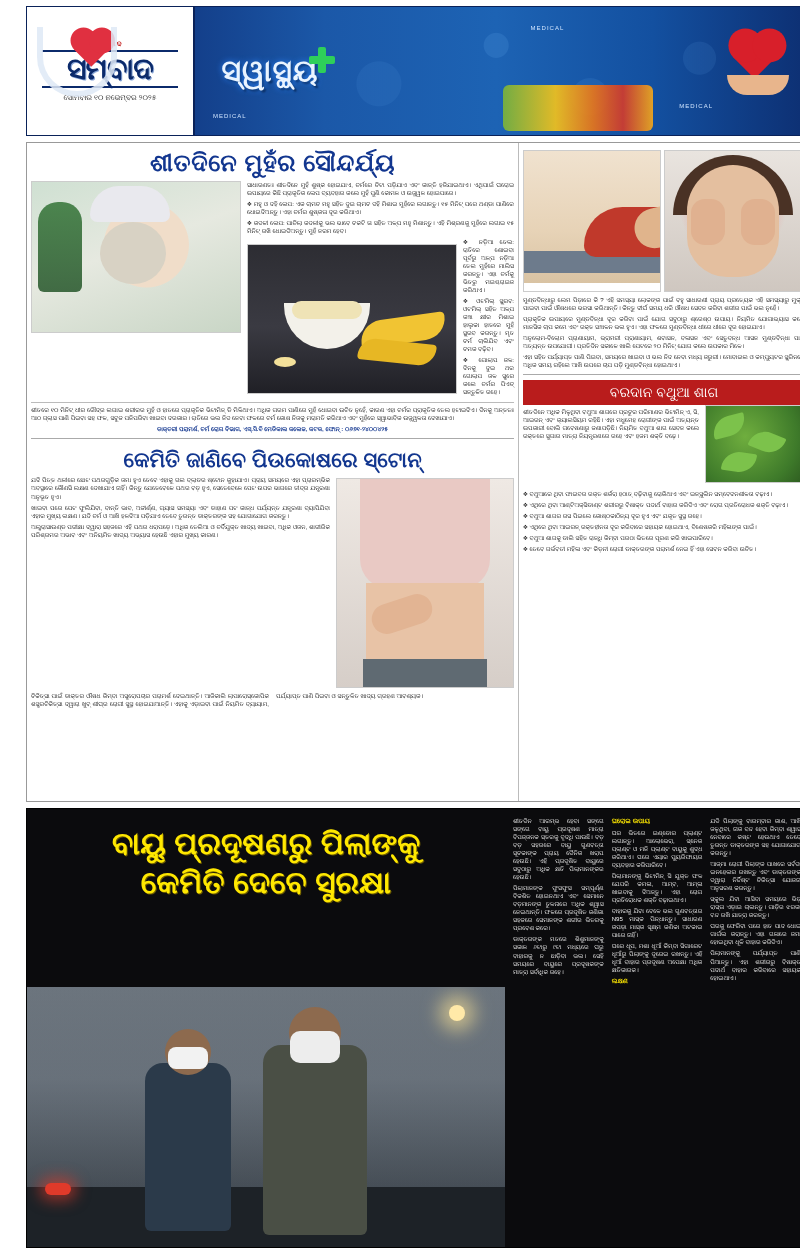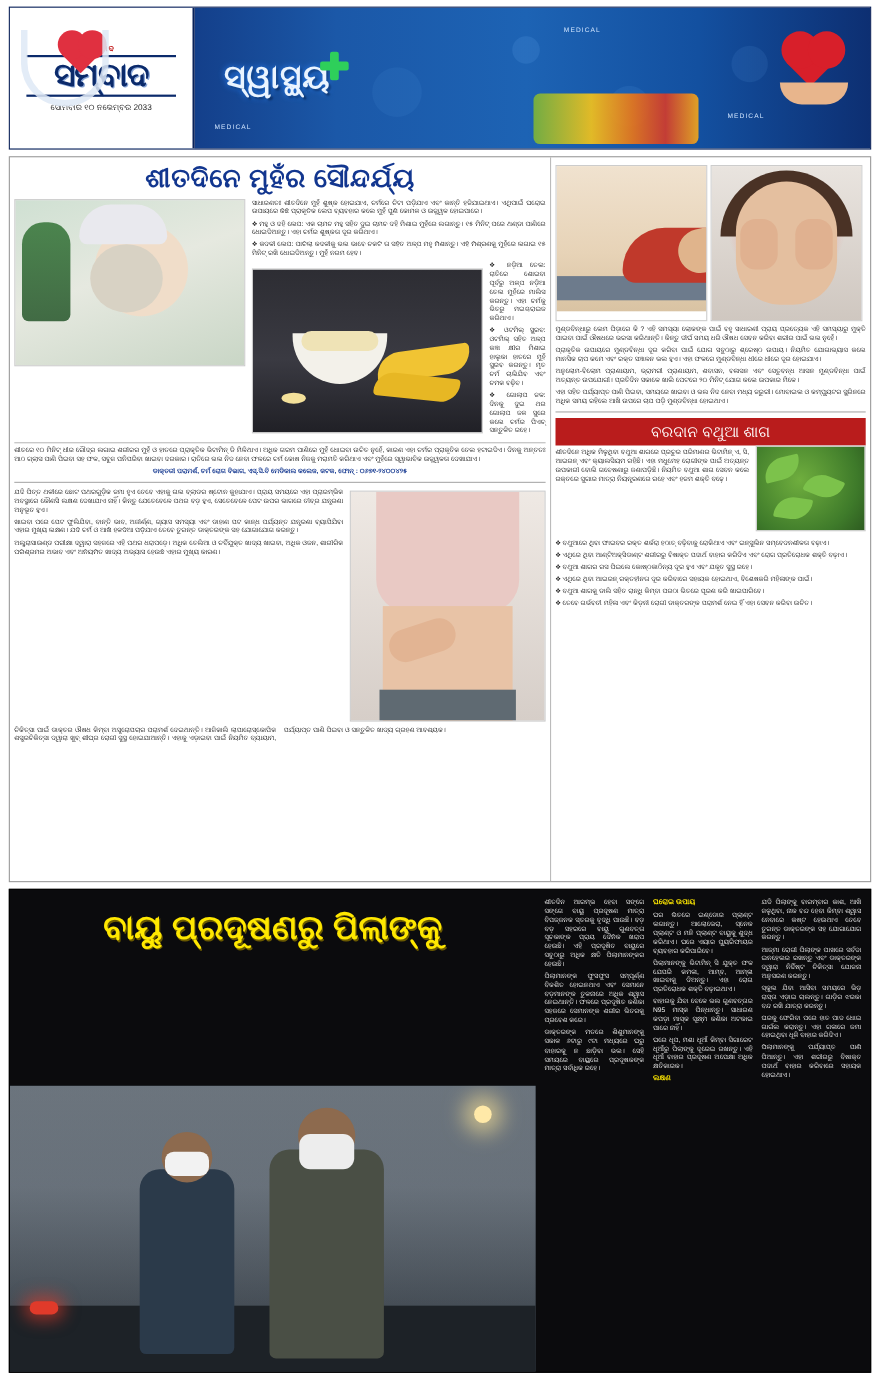--- a/index.html
+++ b/index.html
@@ -5,21 +5,21 @@
   * { box-sizing: border-box; }
   html, body { margin:0; padding:0; }
   body {
     width: 800px; height: 1259px;
     background: #ffffff;
     font-family: "Liberation Sans", sans-serif;
     color: #111;
     overflow: hidden;
     position: relative;
   }
-  .page { position: relative; width: 800px; height: 1259px; padding: 6px 8px; }
+  .page { position: relative; width: 800px; height: 1259px; padding: 6px 26px; }
 
   
   .masthead {
     position: relative; height: 130px; width: 784px;
     background: linear-gradient(90deg,#0a2a6b 0%, #123a84 18%, #1b58a8 38%, #1d63b4 60%, #1350a0 80%, #0d2f72 100%);
     border: 1px solid #0a2259;
     overflow: hidden;
     display: flex; align-items: stretch;
   }
   .hex-bg { position:absolute; inset:0; opacity:0.55;
@@ -194,21 +194,21 @@
 <div class="page">
 
   <div class="masthead">
     <div class="hex-bg"></div>
 
     <div class="mh-logo">
       <div class="mh-logo-top">ସମ୍ବାଦ</div>
       <div class="mh-logo-rule"></div>
       <div class="mh-logo-main">ସମ୍ବାଦ</div>
       <div class="mh-logo-rule"></div>
-      <div class="mh-logo-date">ସୋମବାର ୧୦ ନଭେମ୍ବର 2033</div>
+      <div class="mh-logo-date">ସୋମବାର ୧୦ ନଭେମ୍ବର ୨୦୨୫</div>
       <div class="bigheart"></div>
       <div class="stetho"></div>
     </div>
 
     <div class="mh-mid">
       <div class="mh-title">ସ୍ୱାସ୍ଥ୍ୟ</div>
       <div class="mh-cross"></div>
       <div class="mh-medical" style="left:18px;bottom:16px;">MEDICAL</div>
     </div>
 
@@ -257,20 +257,21 @@
         <p>❖ ଗୋଲାପ ଜଳ: ଦିନକୁ ଦୁଇ ଥର ଗୋଲାପ ଜଳ ସ୍ପ୍ରେ କଲେ ଚର୍ମର ପିଏଚ୍ ସନ୍ତୁଳିତ ରହେ।</p>
       </div>
 
       <div style="clear:both"></div>
 
       <div class="caption-box">ଶୀତରେ ୧୦ ମିନିଟ୍ ଧୀର ରୌଦ୍ର ଲଗାଇ ଶରୀରର ମୁହଁ ଓ ହାତରେ ପ୍ରାକୃତିକ ଭିଟାମିନ୍ ଡି ମିଳିଥାଏ। ଅଧିକ ଗରମ ପାଣିରେ ମୁହଁ ଧୋଇବା ଉଚିତ ନୁହେଁ, କାରଣ ଏହା ଚର୍ମର ପ୍ରାକୃତିକ ତେଲ ହଟାଇଦିଏ। ଦିନକୁ ଅନ୍ତତଃ ଆଠ ଗ୍ଲାସ ପାଣି ପିଇବା ସହ ଫଳ, ସବୁଜ ପନିପରିବା ଖାଇବା ଦରକାର। ରାତିରେ ଭଲ ନିଦ ନେବା ଫଳରେ ଚର୍ମ କୋଷ ନିଜକୁ ମରାମତି କରିଥାଏ ଏବଂ ମୁହଁରେ ସ୍ୱାଭାବିକ ଉଜ୍ଜ୍ୱଳତା ଦେଖାଯାଏ।</div>
       <div class="byline">ଡାକ୍ତରୀ ପରାମର୍ଶ, ଚର୍ମ ରୋଗ ବିଭାଗ, ଏସ୍‍.ସି.ବି ମେଡିକାଲ କଲେଜ, କଟକ, ଫୋନ୍‍ : ୦୬୭୧-୨୪୦୦୪୨୫</div>
 
       <div class="divider-h"></div>
 
+      <div class="hdr-blue-sm">କେମିତି ଜାଣିବେ ପିଉକୋଷରେ ସ୍ଟୋନ୍</div>
 
       <div class="photo ph-belly">
         <div class="shirt"></div>
         <div class="skin"></div>
         <div class="hand"></div>
         <div class="pant"></div>
       </div>
 
       <div class="body-text">
         <p>ଯଦି ପିତ୍ତ ଥଳୀରେ ଛୋଟ ପଥରଗୁଡ଼ିକ ଜମା ହୁଏ ତେବେ ଏହାକୁ ଗଲ ବ୍ଲାଡର ଷ୍ଟୋନ କୁହାଯାଏ। ପ୍ରାୟ ସମୟରେ ଏହା ପ୍ରାରମ୍ଭିକ ଅବସ୍ଥାରେ କୌଣସି ଲକ୍ଷଣ ଦେଖାଯାଏ ନାହିଁ। କିନ୍ତୁ ଯେତେବେଳେ ପଥର ବଡ଼ ହୁଏ, ସେତେବେଳେ ପେଟ ଉପର ଭାଗରେ ତୀବ୍ର ଯନ୍ତ୍ରଣା ଅନୁଭୂତ ହୁଏ।</p>
@@ -333,20 +334,21 @@
         <p>❖ ବଥୁଆ ଶାଗକୁ ଡାଲି ସହିତ ରାନ୍ଧି କିମ୍ବା ପରଠା ଭିତରେ ପୂରଣ କରି ଖାଇପାରିବେ।</p>
         <p>❖ ତେବେ ଗର୍ଭବତୀ ମହିଳା ଏବଂ କିଡ଼ନୀ ରୋଗୀ ଡାକ୍ତରଙ୍କ ପରାମର୍ଶ ନେଇ ହିଁ ଏହା ସେବନ କରିବା ଉଚିତ।</p>
       </div>
     </div>
   </div>
 
   <div class="sec2">
     <div class="s2-left">
       <div class="s2-head">
         <span>ବାୟୁ ପ୍ରଦୂଷଣରୁ ପିଲାଙ୍କୁ</span><br>
+        <span>କେମିତି ଦେବେ ସୁରକ୍ଷା</span>
       </div>
       <div class="s2-photo">
         <div class="smog"></div>
         <div class="road"></div>
         <div class="lamp"></div>
         <div class="tail"></div>
         <div class="boy1">
           <div class="hd"></div>
           <div class="mk"></div>
         </div>

